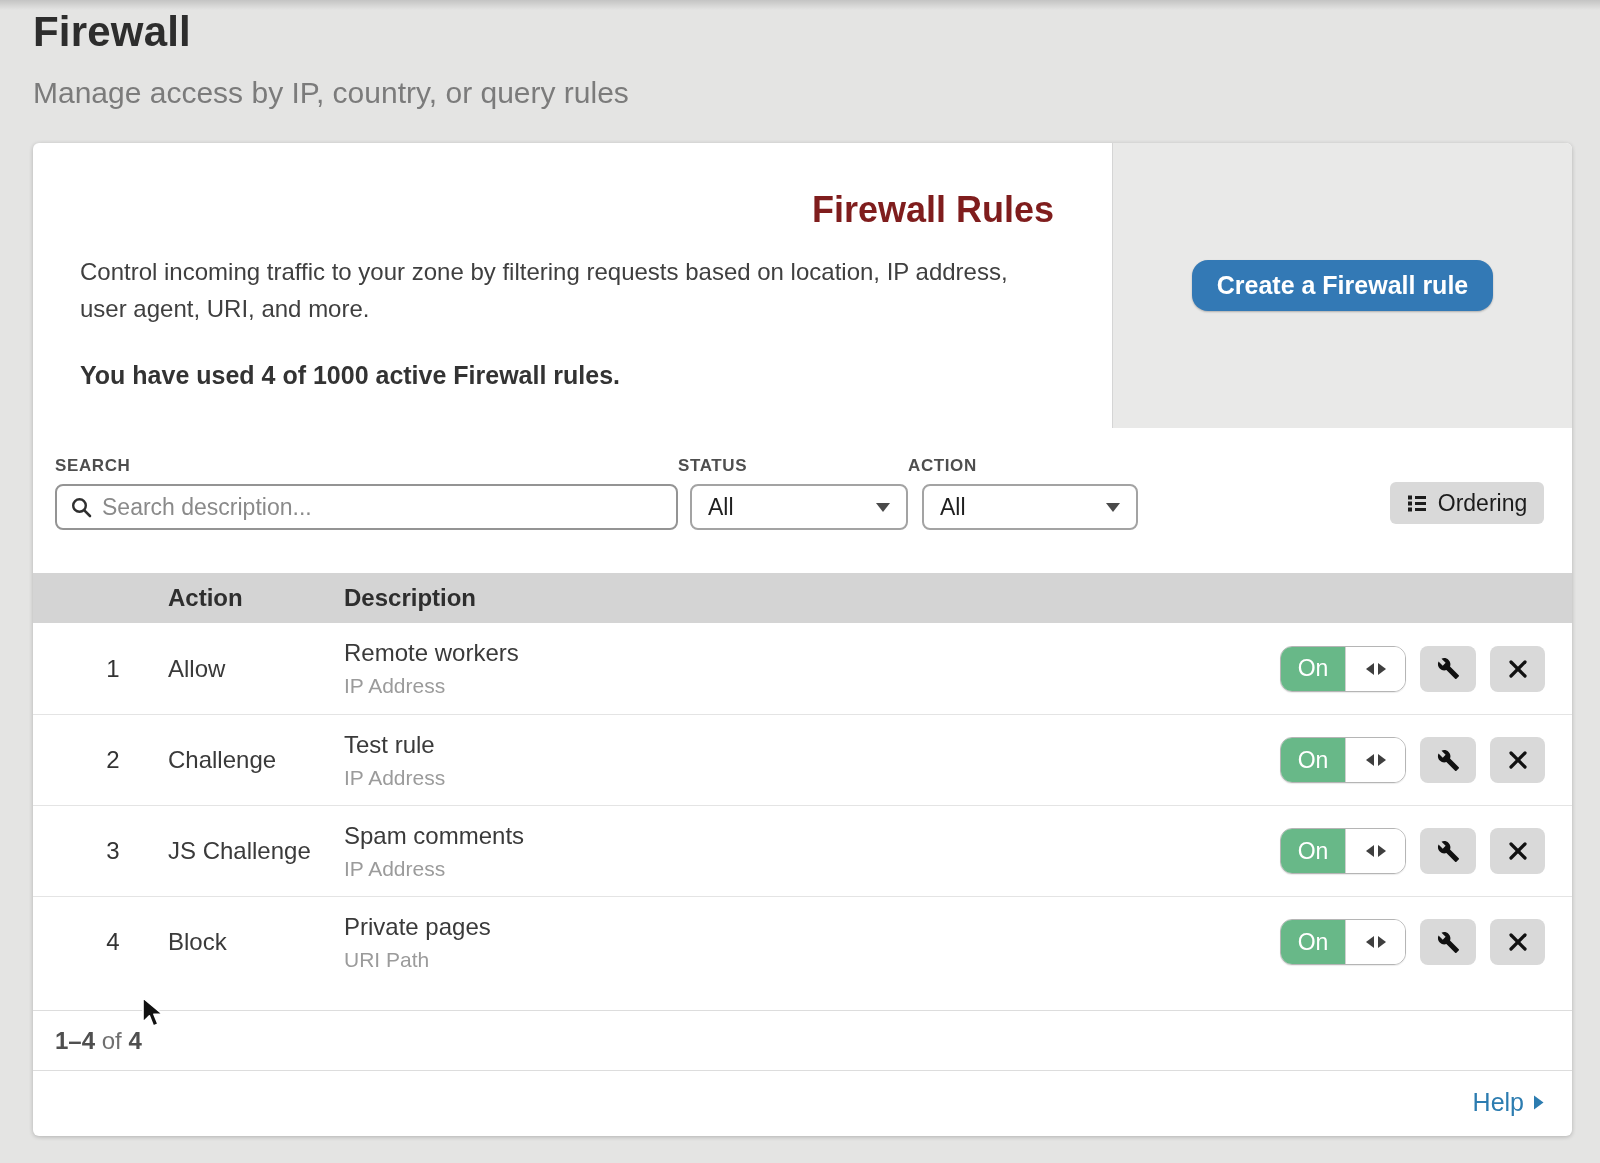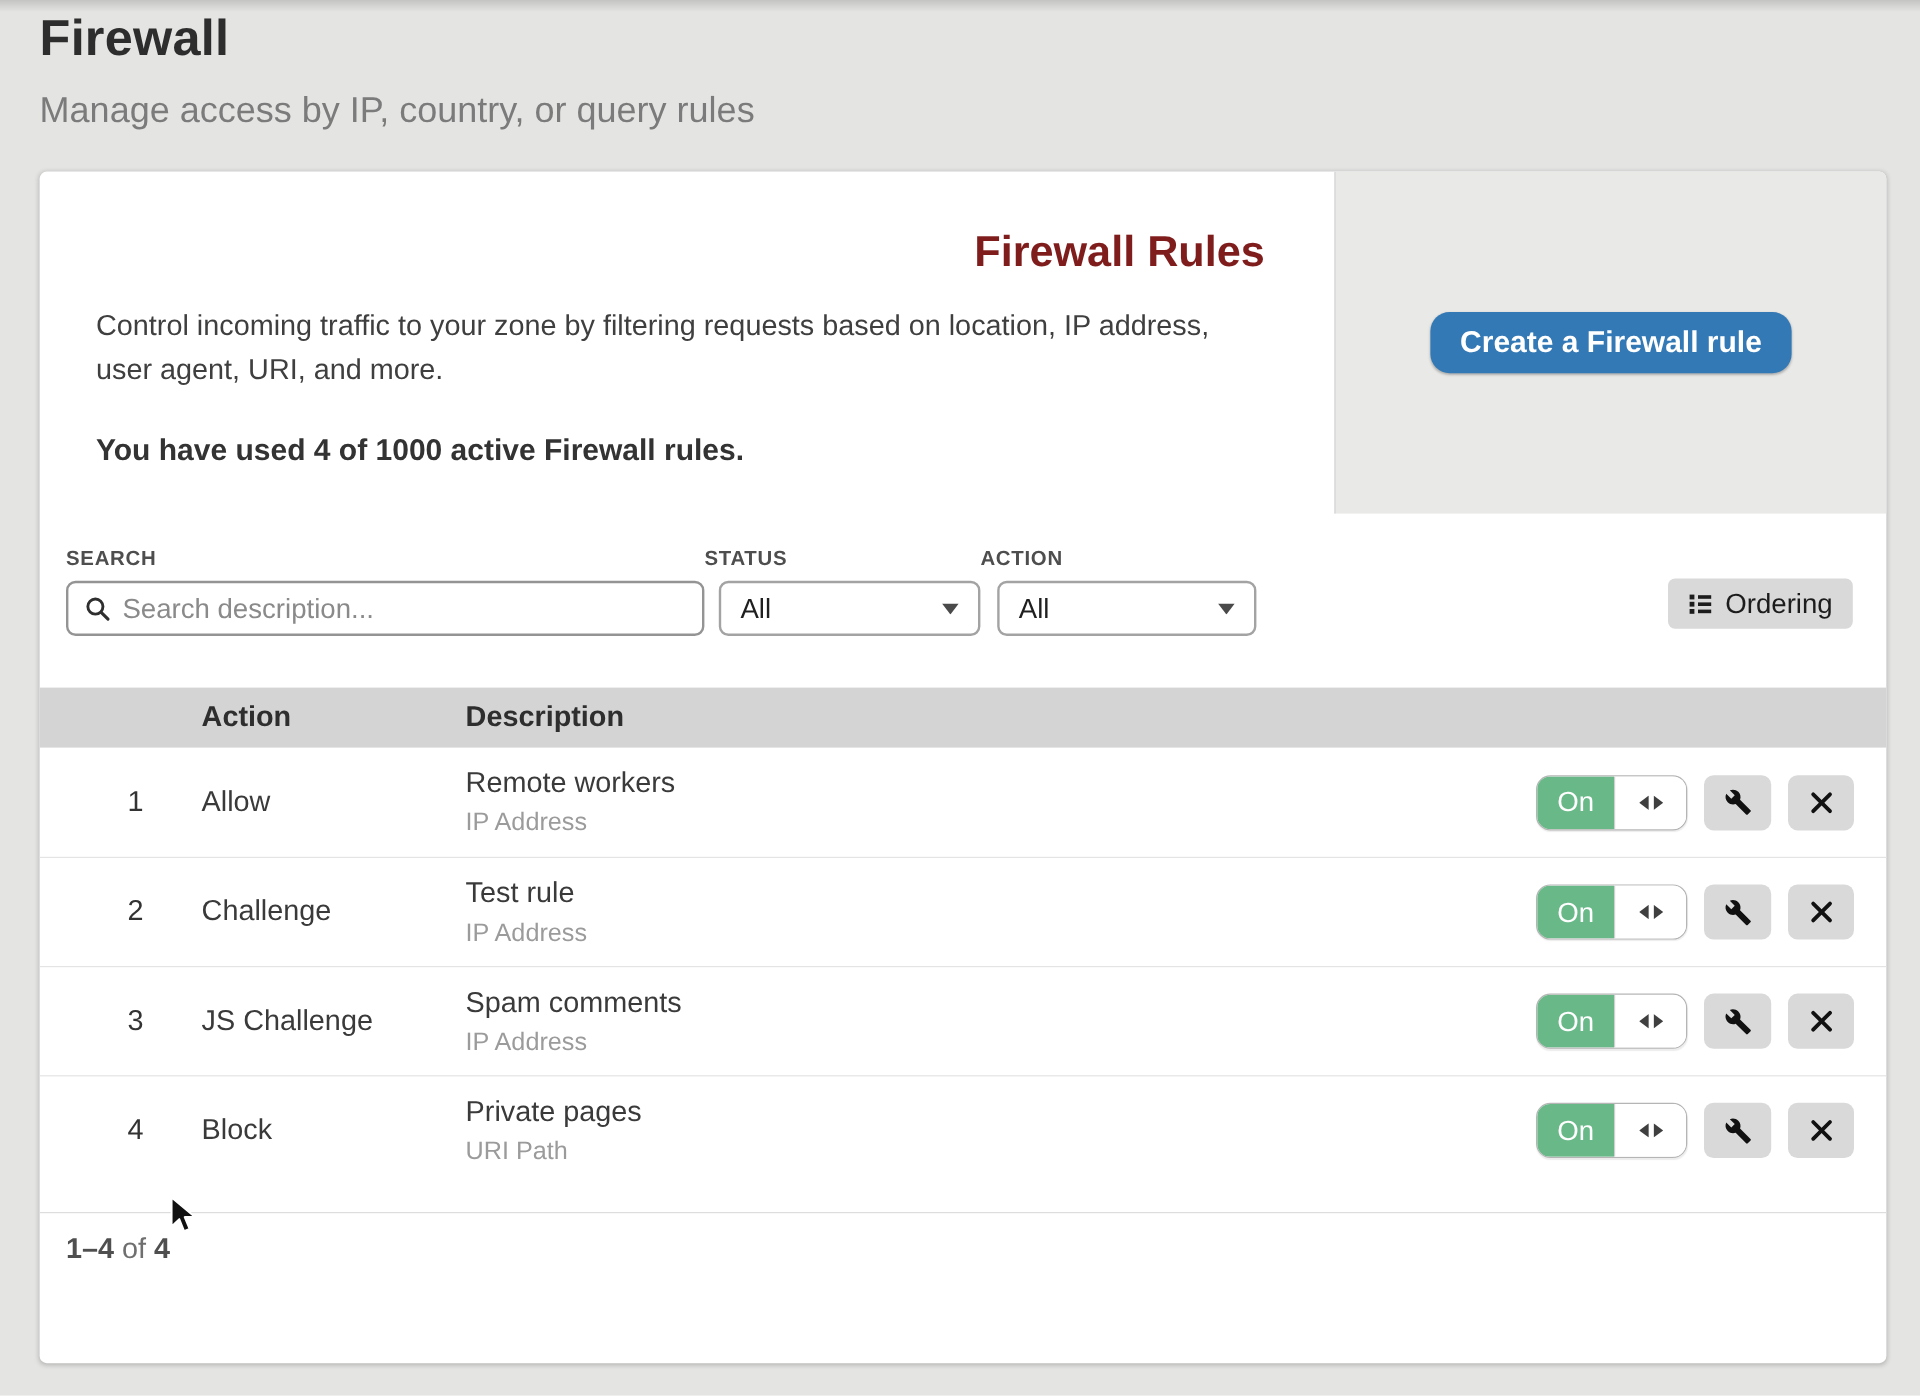--- a/index.html
+++ b/index.html
@@ -52,21 +52,21 @@
   }
 
   
   .filters { height: 145px; flex: 0 0 auto; display: flex; align-items: flex-start; padding: 28px 28px 0 22px; }
   .filter-group { display: flex; flex-direction: column; }
   .filter-label {
     font-size: 17px; font-weight: 700; color: #4e4e4e;
     letter-spacing: 0.6px; margin-bottom: 8px;
   }
   .search-box {
-    width: 532px; height: 46px; border: 2px solid #949494; border-radius: 8px;
+    width: 623px; height: 46px; border: 2px solid #949494; border-radius: 8px;
     display: flex; align-items: center; padding: 0 14px; gap: 10px; background: #fff;
   }
   .search-box input {
     border: none; outline: none; flex: 1; font-family: inherit;
     font-size: 23px; color: #2f2f2f; background: transparent;
   }
   .search-box input::placeholder { color: #8a8a8a; }
   .select-box {
     height: 46px; border: 2px solid #a3a3a3; border-radius: 8px; background: #fff;
     display: flex; align-items: center; justify-content: space-between;
@@ -84,21 +84,21 @@
   }
 
   
   .table-head {
     height: 50px; flex: 0 0 auto; background: #d4d4d4;
     display: flex; align-items: center;
     font-size: 24px; font-weight: 700; color: #2e2e2e;
   }
   .col-num { width: 135px; flex: 0 0 auto; display: flex; justify-content: center; padding-left: 25px; }
   .col-action { width: 176px; flex: 0 0 auto; }
-  .col-desc { flex: 1; margin-left: 44px; }
+  .col-desc { flex: 1; }
   .rows { flex: 0 0 auto; padding-bottom: 23px; }
   .rule-row { height: 91px; display: flex; align-items: center; }
   .rule-row + .rule-row { border-top: 1px solid #e4e4e4; }
   .rule-num { font-size: 24px; color: #333; }
   .rule-action { font-size: 24px; color: #3a3a3a; }
   .desc-main { font-size: 24px; color: #3a3a3a; margin-bottom: 7px; }
   .desc-sub { font-size: 21px; color: #9b9b9b; }
   .controls { display: flex; align-items: center; gap: 14px; padding-right: 27px; }
   .toggle {
     width: 126px; height: 46px; border: 1px solid #b5b5b5; border-radius: 12px;
@@ -353,17 +353,25 @@
 </div>
 
   <div class="pagination-row">
     <b>1–4</b>
       <span class="sep"> </span>
       <span>of</span>
       <span class="sep"> </span>
       <b>4</b>
   </div>
 
+  <div class="help-row">
+    <a class="help-link">
+      <span>Help</span>
+      <svg width="11" height="15" viewBox="0 0 11 15">
+        <polygon points="1,0.5 10.5,7.5 1,14.5" fill="#2c7cb0"></polygon>
+      </svg>
+    </a>
+  </div>
 </div>
 
 <svg class="cursor" width="23" height="31" viewBox="0 0 23 31">
   <path d="M2 1 L2 25 L8.4 18.9 L12.4 29 L17 27.1 L12.9 17.2 L21.5 17.2 Z" fill="#111111" stroke="#ffffff" stroke-width="1.6" stroke-linejoin="round"></path>
 </svg>
 
 </body></html>

